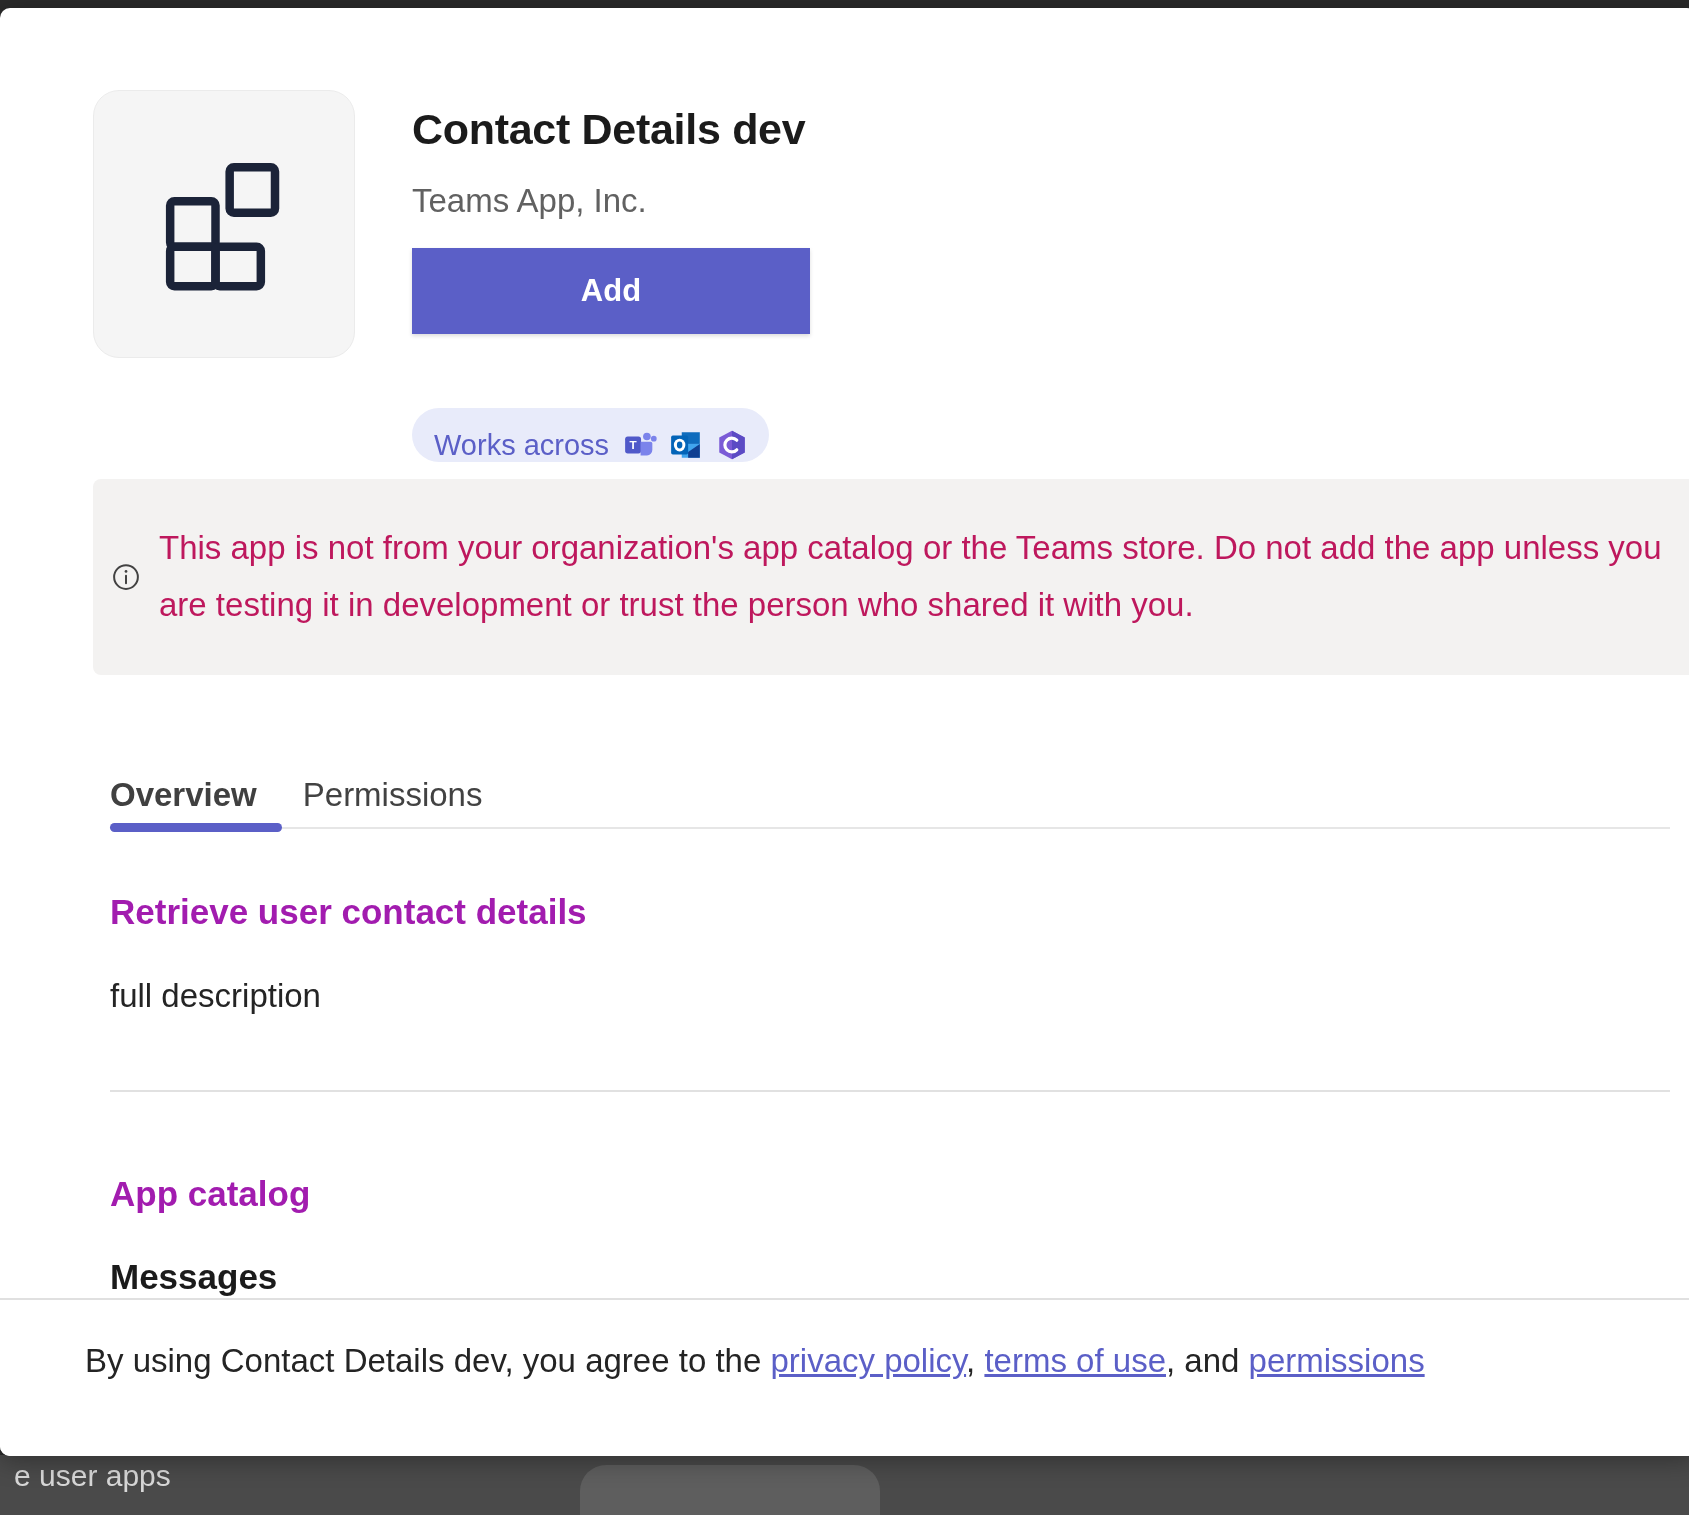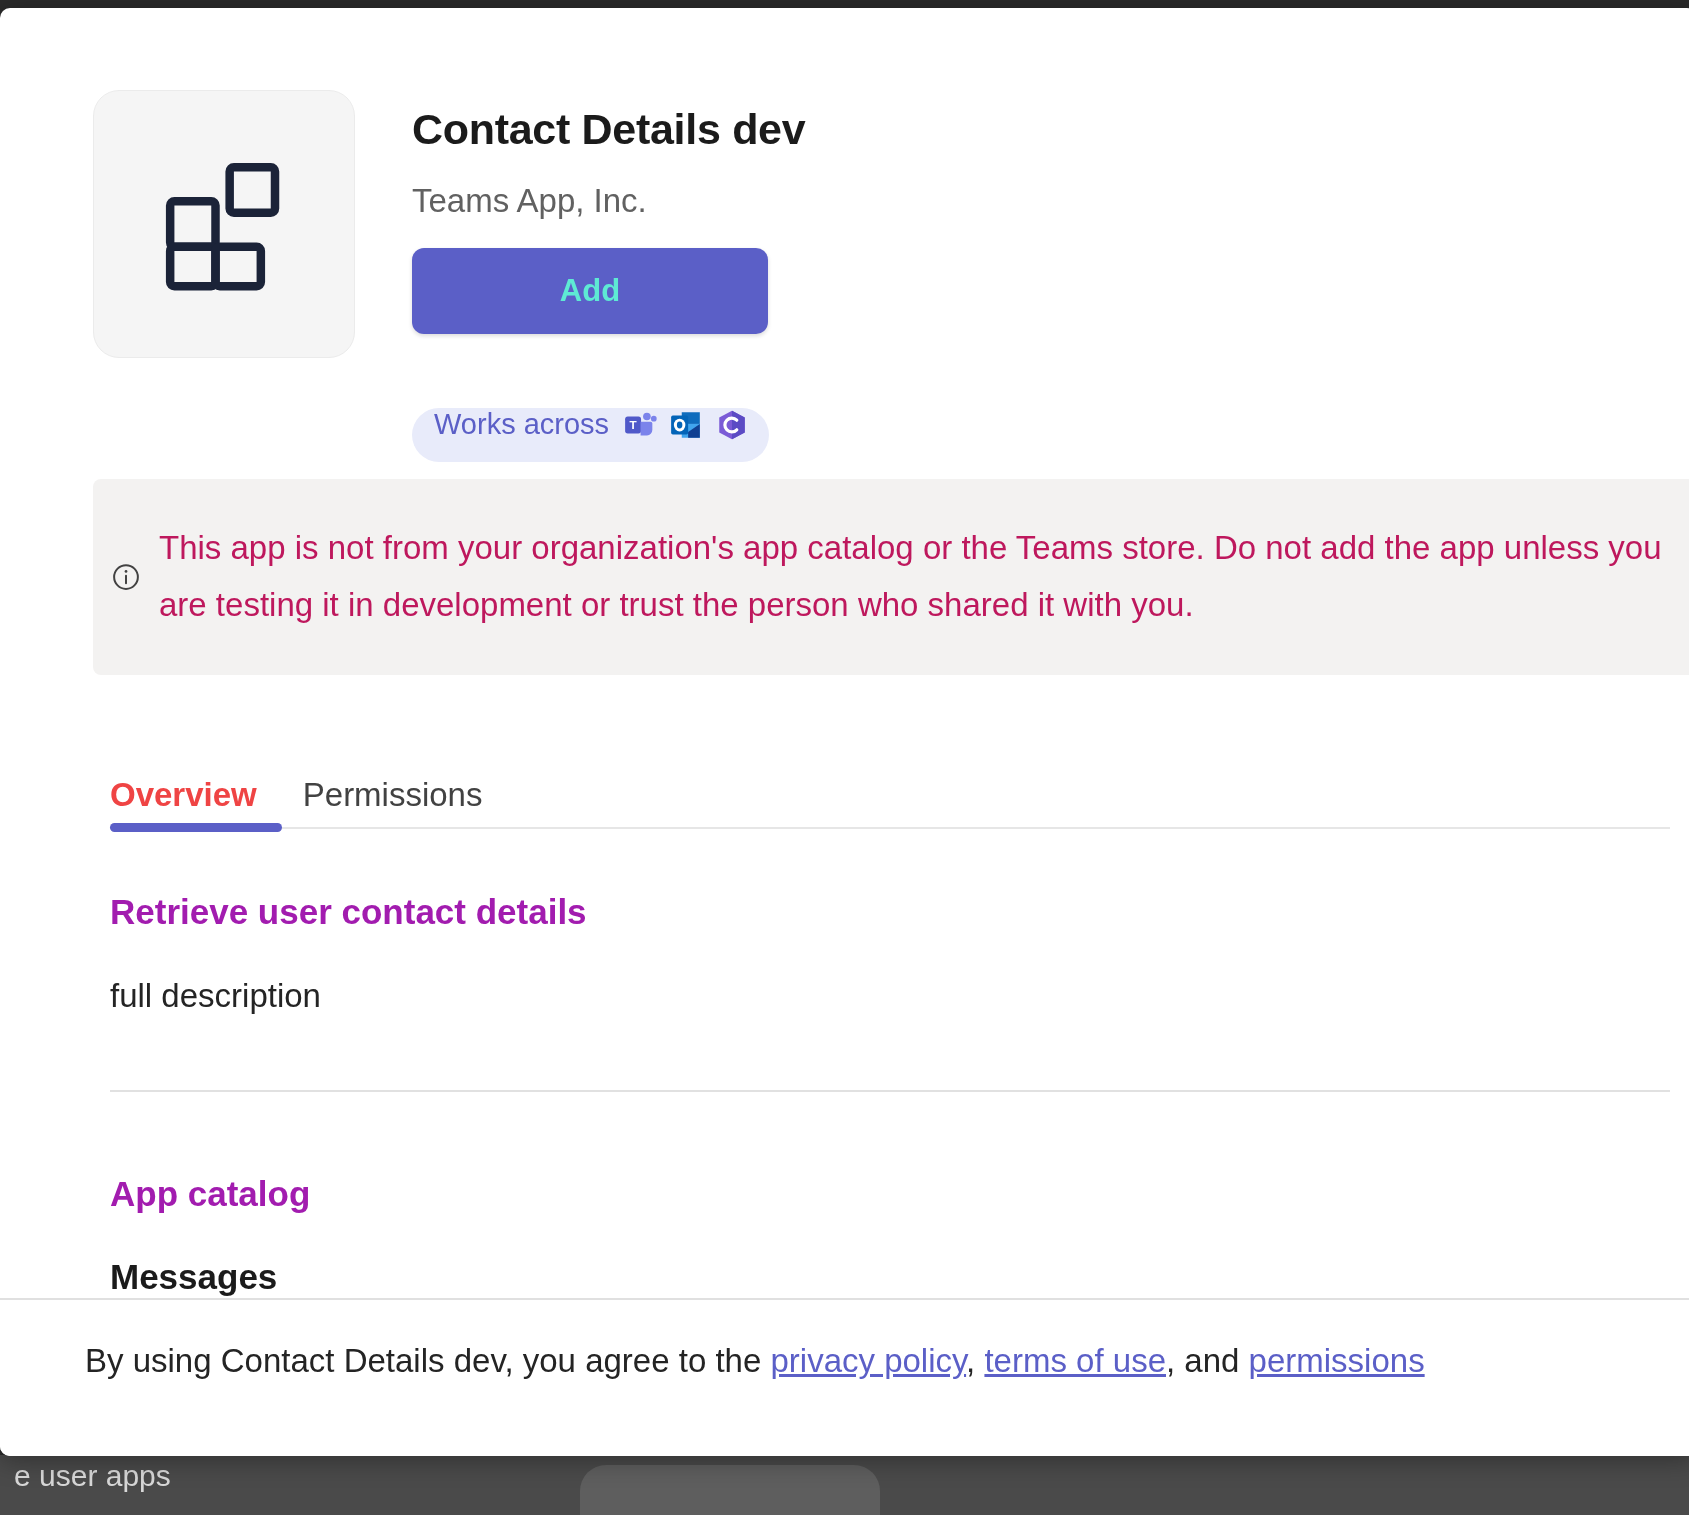--- a/index.html
+++ b/index.html
@@ -110,44 +110,44 @@
     font-size: 33px;
     color: #616161;
     margin-top: 26px;
     line-height: 1.2;
     white-space: nowrap;
   }
 
   .add-button {
     display: block;
     margin-top: 28px;
-    width: 356px;
+    width: 398px;
     height: 86px;
     background: #5b5fc7;
-    color: #5eead4;
+    color: #ffffff;
     font-size: 31px;
     font-weight: bold;
     font-family: "Liberation Sans", sans-serif;
     border: none;
-    border-radius: 12px;
+    border-radius: 0;
     cursor: pointer;
     box-shadow: 0 2px 4px rgba(0,0,0,0.14);
   }
 
   
   .works-across-badge {
     position: absolute;
     left: 412px;
     top: 400px;
     height: 54px;
     padding: 0 20px 0 22px;
     background: #e8ebfa;
     border-radius: 27px;
     display: inline-flex;
-    align-items: flex-start;
+    align-items: flex-end;
     gap: 14px;
   }
 
   .works-across-label {
     font-size: 29px;
     color: #5b5fc7;
     white-space: nowrap;
   }
 
   .platform-icons { display: flex; align-items: center; gap: 12px; }
@@ -204,21 +204,21 @@
     color: #424242;
     padding: 0 22px 24px 0;
     margin-right: 24px;
     cursor: pointer;
     white-space: nowrap;
     background: none;
     border: none;
     font-family: "Liberation Sans", sans-serif;
   }
 
-  .tab-item.active { color: #ef4444; font-weight: bold; }
+  .tab-item.active { color: #404040; font-weight: bold; }
 
   .tab-underline {
     position: absolute;
     left: 110px;
     top: 815px;
     width: 172px;
     height: 9px;
     background: #5b5fc7;
     border-radius: 5px;
   }

